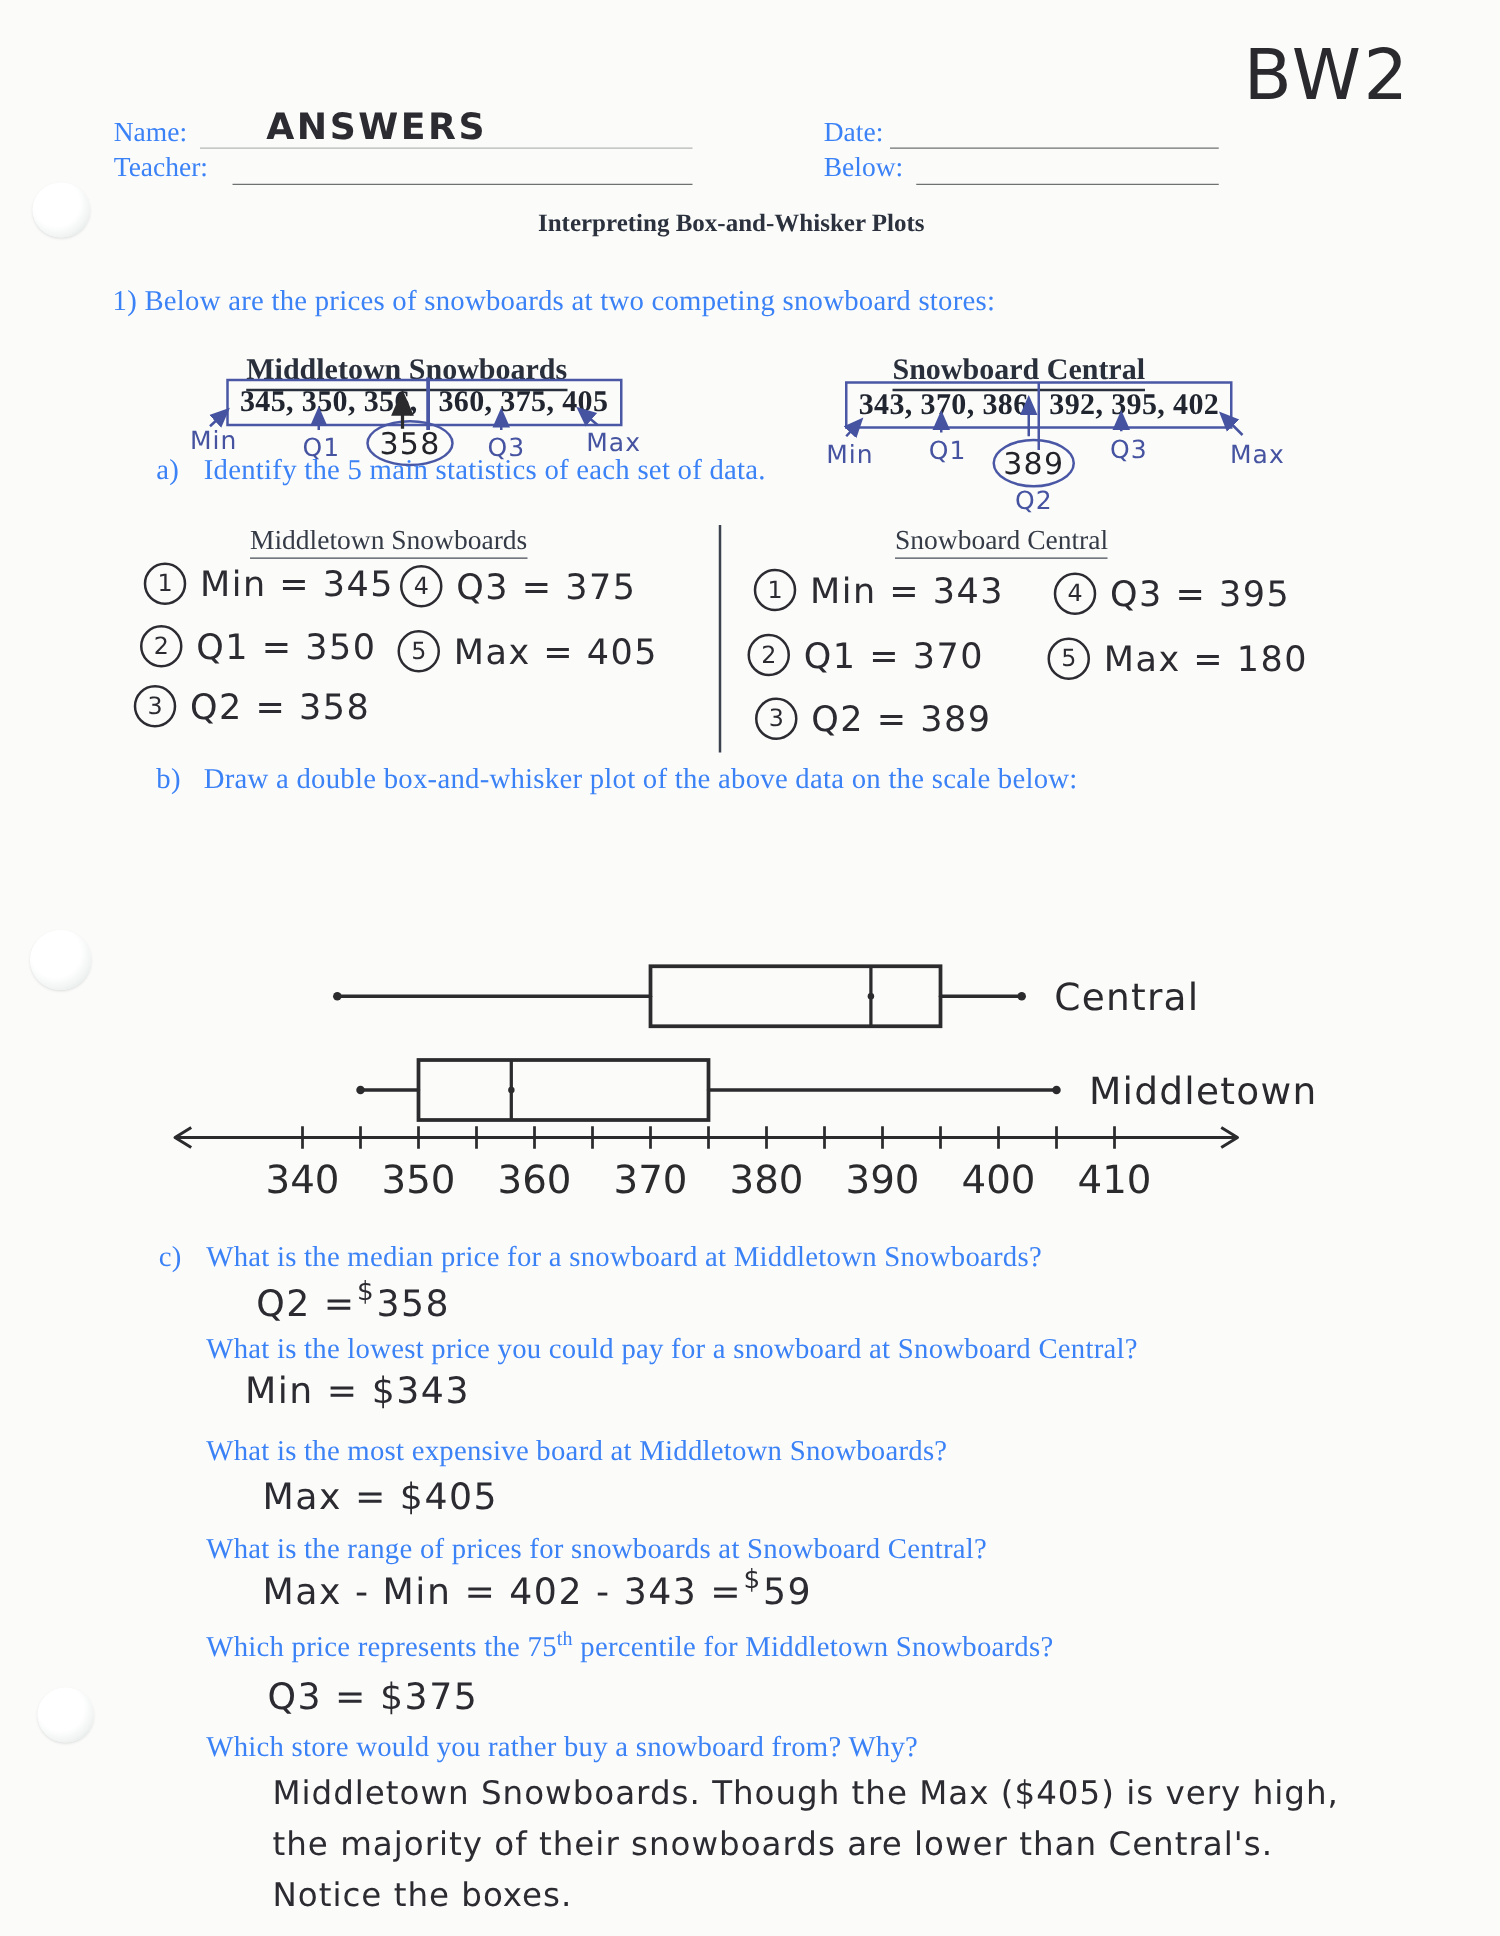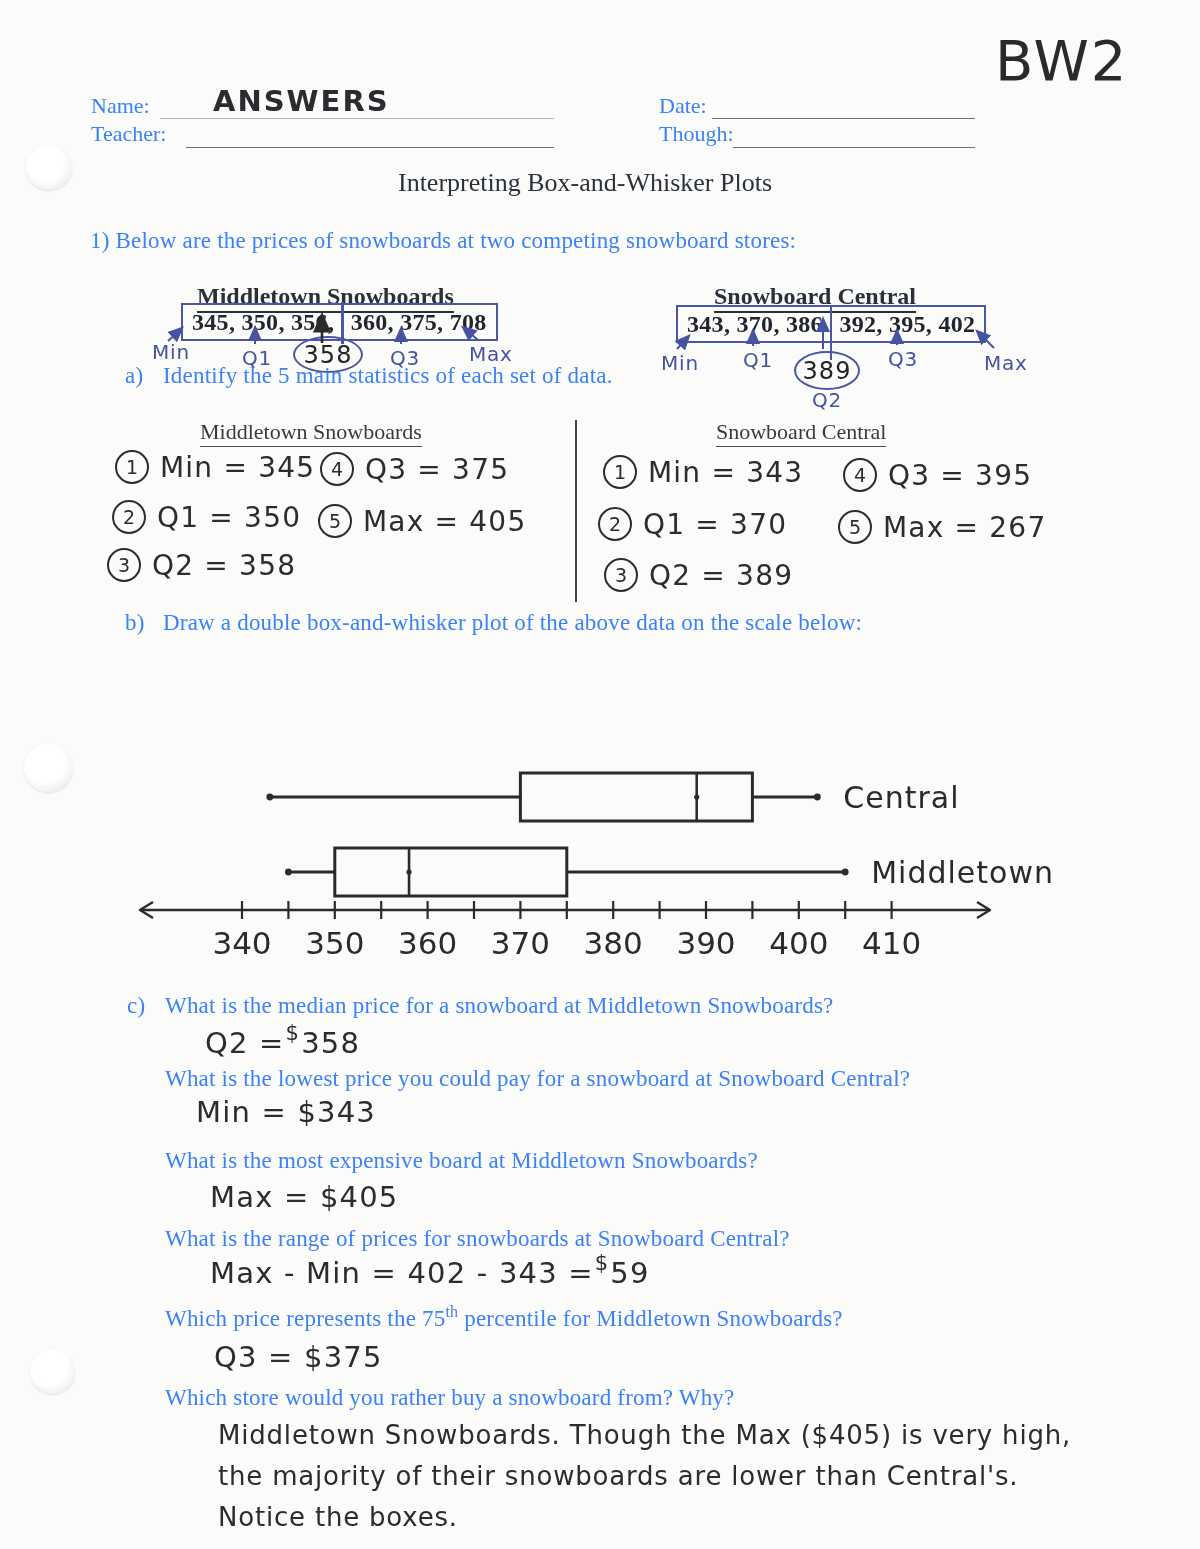--- a/index.html
+++ b/index.html
@@ -3,21 +3,21 @@
 <meta charset="utf-8">
 <style>
   html,body{margin:0;padding:0;background:#e8e8e8;}
   .sheet{position:relative;width:1200px;height:1549px;background:#fbfbfa;overflow:hidden;
          font-family:"Liberation Serif",serif;color:#343a45;}
   .abs{position:absolute;}
   
   .print{font-family:"Liberation Serif",serif;color:#3b82f6;}
   .print-sm{font-size:22px;}
   .print-q{font-size:23px;letter-spacing:.2px;}
-  .title{font-size:26px;font-weight:normal;color:#2b313d;}
+  .title{font-size:20px;font-weight:bold;color:#2b313d;}
   .store-title{font-size:24px;font-weight:bold;color:#2a303b;border-bottom:2px solid #2a303b;padding-bottom:1px;}
   .col-title{font-size:22px;color:#353b46;border-bottom:1.6px solid #474d57;padding-bottom:1px;}
   .uline{position:absolute;height:0;border-bottom:1.8px solid #70757280;}
   .uline2{position:absolute;height:0;border-bottom:1.8px solid #6d7270;}
   
   .hand{font-family:"DejaVu Sans",sans-serif;color:#2b2b31;letter-spacing:1.2px;}
   .hand-blue{font-family:"DejaVu Sans",sans-serif;color:#4553a0;letter-spacing:.8px;font-size:20px;}
   .hw-big{font-size:56px;color:#2a2a2e;letter-spacing:2px;}
   .hw-name{font-size:29px;font-weight:bold;letter-spacing:2px;}
   .hw-stat{font-size:28px;}
@@ -58,32 +58,32 @@
 
   <div class="abs hand hw-big" style="left:995px;top:28px;">BW2</div>
 
   <span class="abs print print-sm" style="left:91px;top:93px;">Name:</span>
   <span class="abs hand hw-name" style="left:213px;top:84px;">ANSWERS</span>
   <span class="uline" style="left:160px;top:118px;width:394px;"></span>
   <span class="abs print print-sm" style="left:91px;top:121px;">Teacher:</span>
   <span class="uline2" style="left:186px;top:147px;width:368px;"></span>
   <span class="abs print print-sm" style="left:659px;top:93px;">Date:</span>
   <span class="uline2" style="left:712px;top:118px;width:263px;"></span>
-  <span class="abs print print-sm" style="left:659px;top:121px;">Though:</span>
+  <span class="abs print print-sm" style="left:659px;top:121px;">Below:</span>
   <span class="uline2" style="left:733px;top:147px;width:242px;"></span>
 
   <div class="abs title" style="left:0;top:168px;width:1170px;text-align:center;">Interpreting Box-and-Whisker Plots</div>
 
   <div class="abs print print-q" style="left:90px;top:228px;">1) Below are the prices of snowboards at two competing snowboard stores:</div>
 
   <div class="abs store-title" style="left:197px;top:283px;">Middletown Snowboards</div>
   <div class="numbox" style="left:181px;top:303px;">
     <span class="nums">345, 350, 356,</span>
     <span class="vdiv vdiv-m"></span>
-    <span class="nums">360, 375, 708</span>
+    <span class="nums">360, 375, 405</span>
   </div>
   <span class="abs hand-blue" style="left:152px;top:340px;">Min</span>
   <span class="abs hand-blue" style="left:242px;top:346px;">Q1</span>
   <span class="median-circle" style="left:293px;top:336px;width:66px;height:33px;">358</span>
   <span class="abs hand-blue" style="left:390px;top:346px;">Q3</span>
   <span class="abs hand-blue" style="left:469px;top:342px;">Max</span>
 
   <div class="abs store-title" style="left:714px;top:283px;">Snowboard Central</div>
   <div class="numbox" style="left:676px;top:305px;">
     <span class="nums">343, 370, 386</span>
@@ -155,21 +155,21 @@
   <div class="abs hand hw-stat stat-item" style="left:843px;top:458px;">
     <span class="badge">4</span>
     <span>Q3 = 395</span>
   </div>
   <div class="abs hand hw-stat stat-item" style="left:598px;top:507px;">
     <span class="badge">2</span>
     <span>Q1 = 370</span>
   </div>
   <div class="abs hand hw-stat stat-item" style="left:838px;top:510px;">
     <span class="badge">5</span>
-    <span>Max = 267</span>
+    <span>Max = 180</span>
   </div>
   <div class="abs hand hw-stat stat-item" style="left:604px;top:558px;">
     <span class="badge">3</span>
     <span>Q2 = 389</span>
   </div>
 
   <span class="abs print print-q" style="left:125px;top:610px;">b)</span>
   <span class="abs print print-q" style="left:163px;top:610px;">Draw a double box-and-whisker plot of the above data on the scale below:</span>
 
   <svg id="plot" class="overlay" style="top:740px;" width="1200" height="235" viewBox="0 0 1200 235">

